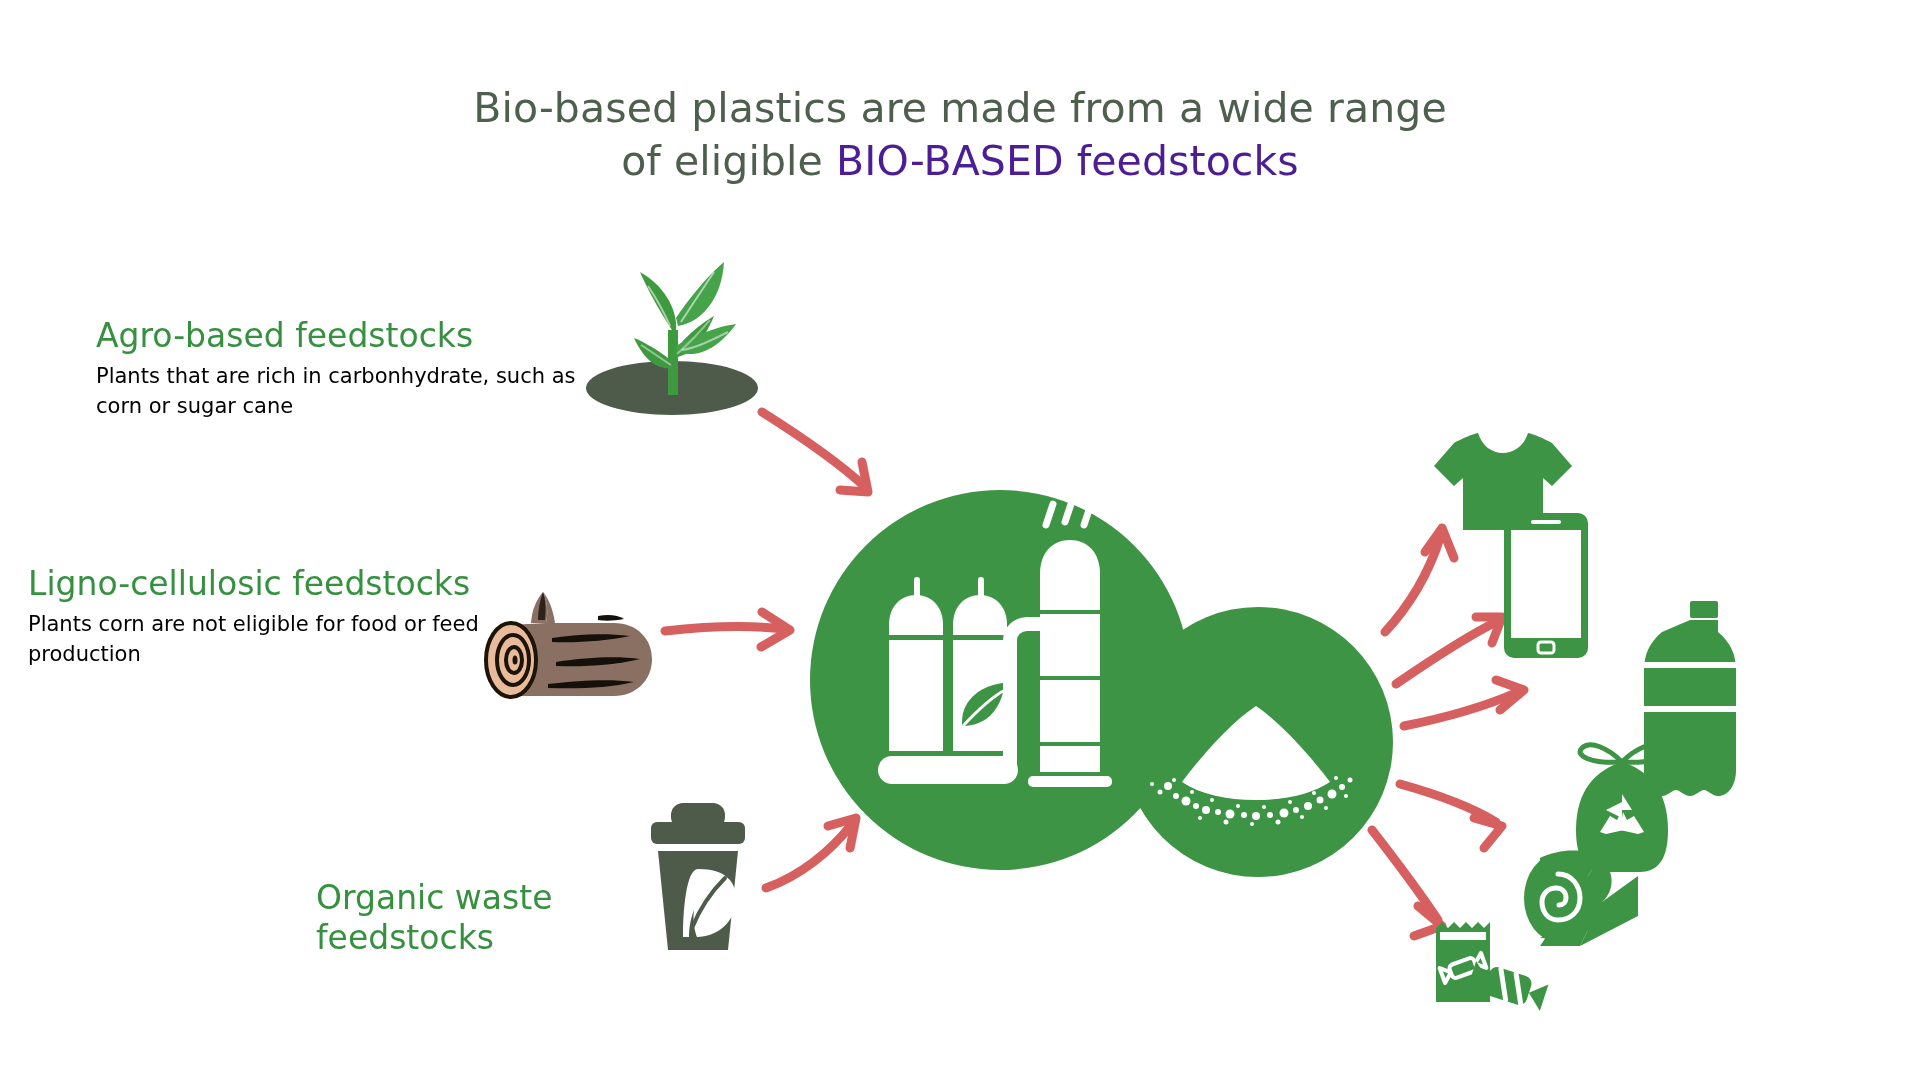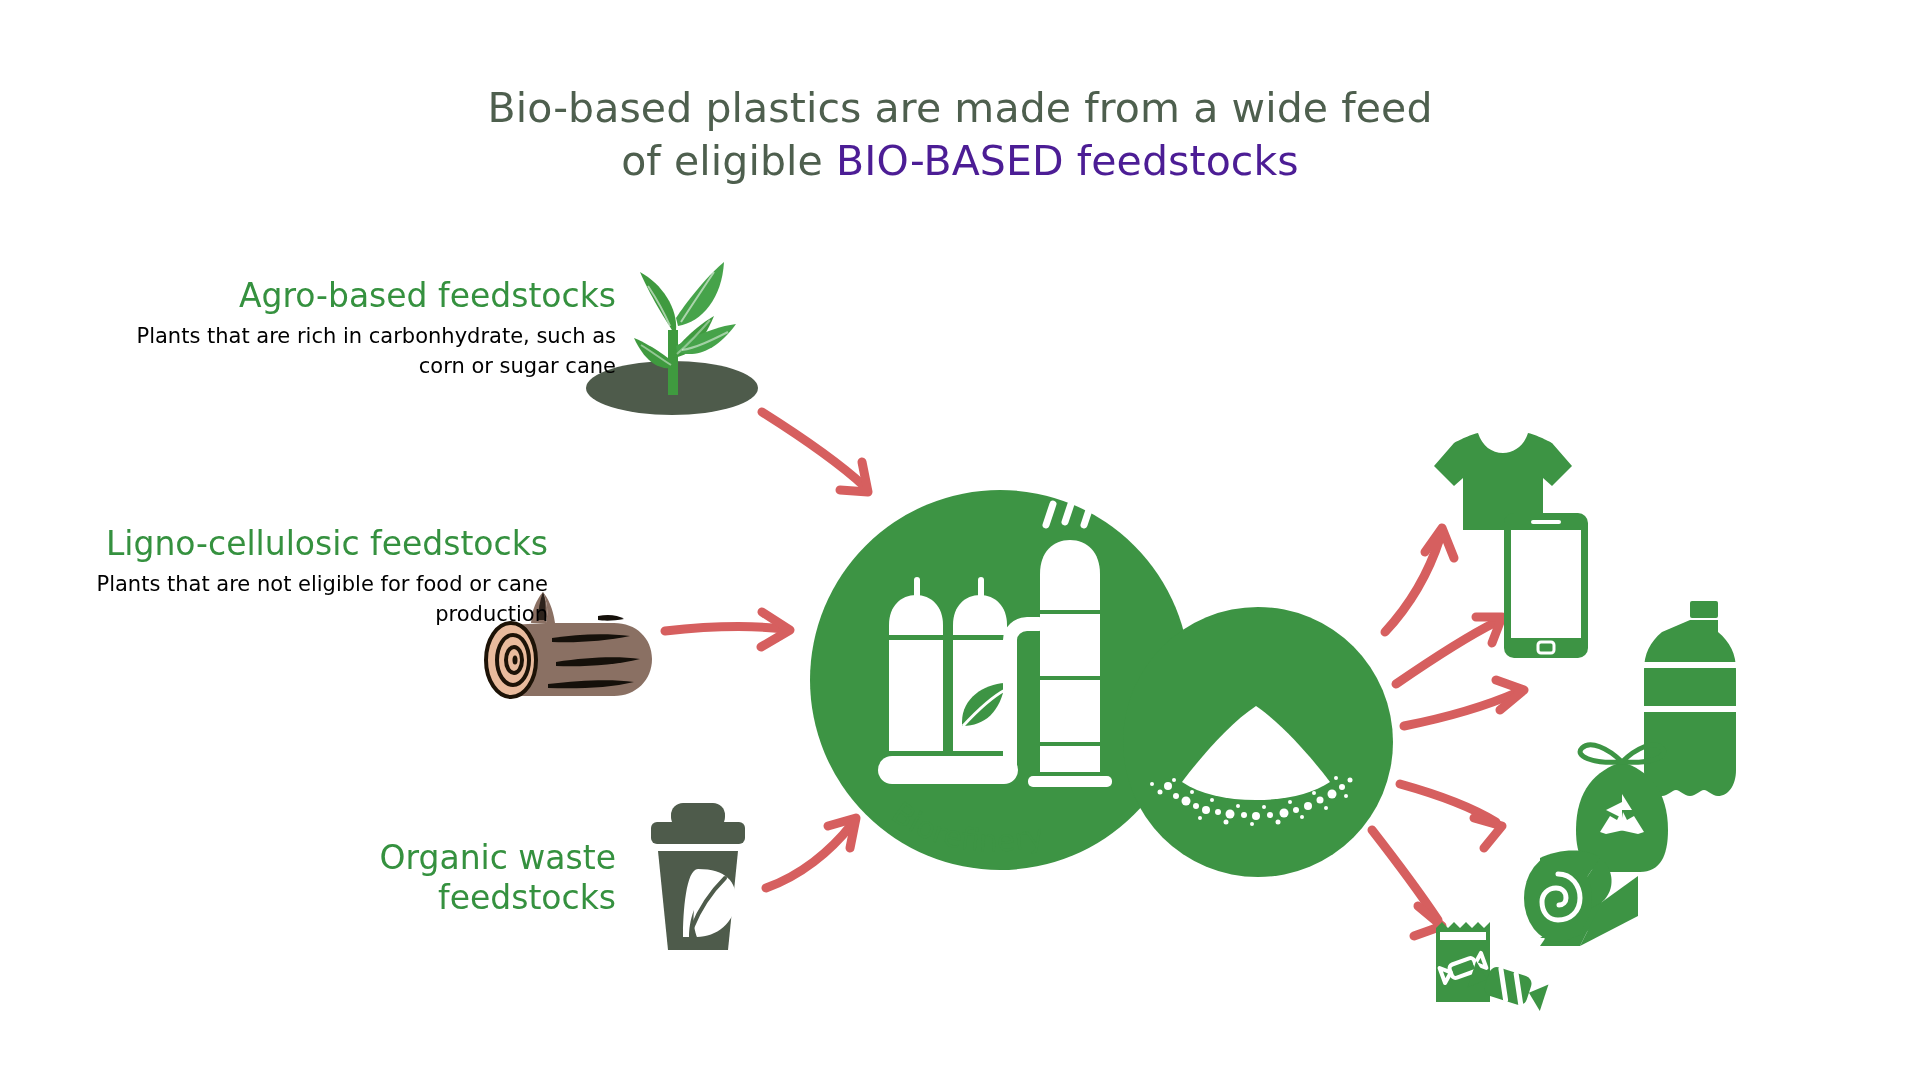--- a/index.html
+++ b/index.html
@@ -20,21 +20,21 @@
     pointer-events:none;
   }
   .title-line{
     font-size:41px;
     color:#4e5f4e;
     font-weight:400;
     letter-spacing:0.1px;
   }
   .title-accent{color:#4c1d95;}
 
-  .feed-group{position:absolute;text-align:right;}
+  .feed-group{position:absolute;text-align:left;margin-top:40px;}
   .feed-title{
     font-size:33px;
     color:#35913f;
     font-weight:400;
     line-height:1.22;
     white-space:nowrap;
   }
   .feed-title.wrap{white-space:normal;}
   .feed-desc{
     font-size:21px;
@@ -282,32 +282,32 @@
         <path d="M-22 0 L-38 -14 L-38 14 Z" fill="#3d9444"></path>
         <path d="M22 0 L38 -14 L38 14 Z" fill="#3d9444"></path>
         <path d="M-12 -14 L2 14" stroke="#ffffff" stroke-width="5" stroke-linecap="round"></path>
         <path d="M4 -14 L18 14" stroke="#ffffff" stroke-width="5" stroke-linecap="round"></path>
       </g>
     </g>
 
   </svg>
 
   <div class="title-block">
-    <div class="title-line">Bio-based plastics are made from a wide feed</div>
+    <div class="title-line">Bio-based plastics are made from a wide range</div>
     <div class="title-line"><span>of eligible </span><span class="title-accent">BIO-BASED feedstocks</span></div>
   </div>
 
   <div class="feed-group" id="grp-agro">
     <div class="feed-title">Agro-based feedstocks</div>
     <div class="feed-desc">Plants that are rich in carbonhydrate, such as corn or sugar cane</div>
   </div>
 
   <div class="feed-group" id="grp-ligno">
     <div class="feed-title">Ligno-cellulosic feedstocks</div>
-    <div class="feed-desc">Plants that are not eligible for food or cane production</div>
+    <div class="feed-desc">Plants corn are not eligible for food or feed production</div>
   </div>
 
   <div class="feed-group" id="grp-waste">
     <div class="feed-title wrap">Organic waste feedstocks</div>
   </div>
 
   <div class="biorefinery-label">
     <svg width="260" height="80" viewBox="0 0 260 80">
       <defs>
         <path id="bioArc" d="M6 14 C60 64 170 66 236 6" fill="none"></path>

